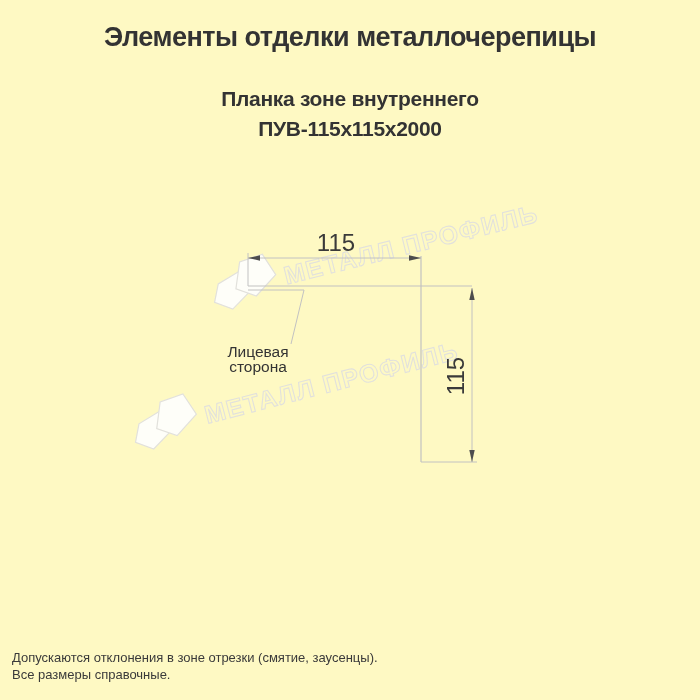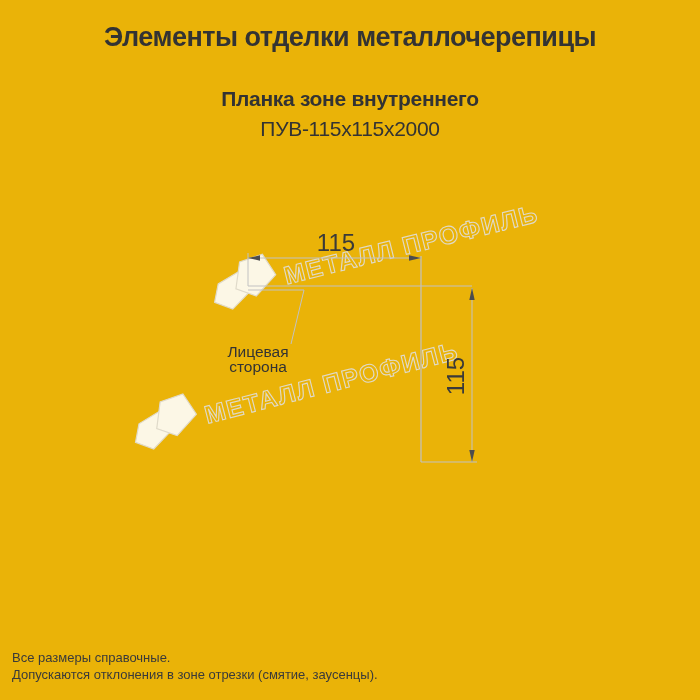--- a/index.html
+++ b/index.html
@@ -4,21 +4,21 @@
 <style>
   html, body {
     margin: 0;
     padding: 0;
     background: #ffffff;
   }
   .page {
     position: relative;
     width: 700px;
     height: 700px;
-    background: #eab308;
+    background: #fef9c3;
     overflow: hidden;
     font-family: "Liberation Sans", sans-serif;
     color: #363636;
   }
   .header {
     position: absolute;
     left: 0;
     top: 0;
     width: 700px;
     text-align: center;
@@ -42,21 +42,21 @@
     font-weight: bold;
     letter-spacing: -0.3px;
     color: #333333;
   }
   .product-model {
     position: absolute;
     left: 0;
     top: 117px;
     width: 700px;
     font-size: 21px;
-    font-weight: normal;
+    font-weight: bold;
     letter-spacing: -0.3px;
     color: #333333;
   }
   .drawing-svg {
     position: absolute;
     left: 0;
     top: 0;
   }
   .footer {
     position: absolute;
@@ -137,17 +137,17 @@
     </g>
 
     <text class="dim-text" x="336" y="251" text-anchor="middle">115</text>
     <text class="dim-text" transform="translate(464 376) rotate(-90)" text-anchor="middle">115</text>
 
     <text class="label-text" x="258" y="357" text-anchor="middle">Лицевая</text>
     <text class="label-text" x="258" y="372" text-anchor="middle">сторона</text>
   </svg>
 
   <div class="footer">
+    <div>Допускаются отклонения в зоне отрезки (смятие, заусенцы).</div>
     <div>Все размеры справочные.</div>
-    <div>Допускаются отклонения в зоне отрезки (смятие, заусенцы).</div>
   </div>
 
 </div>
 
 </body></html>

